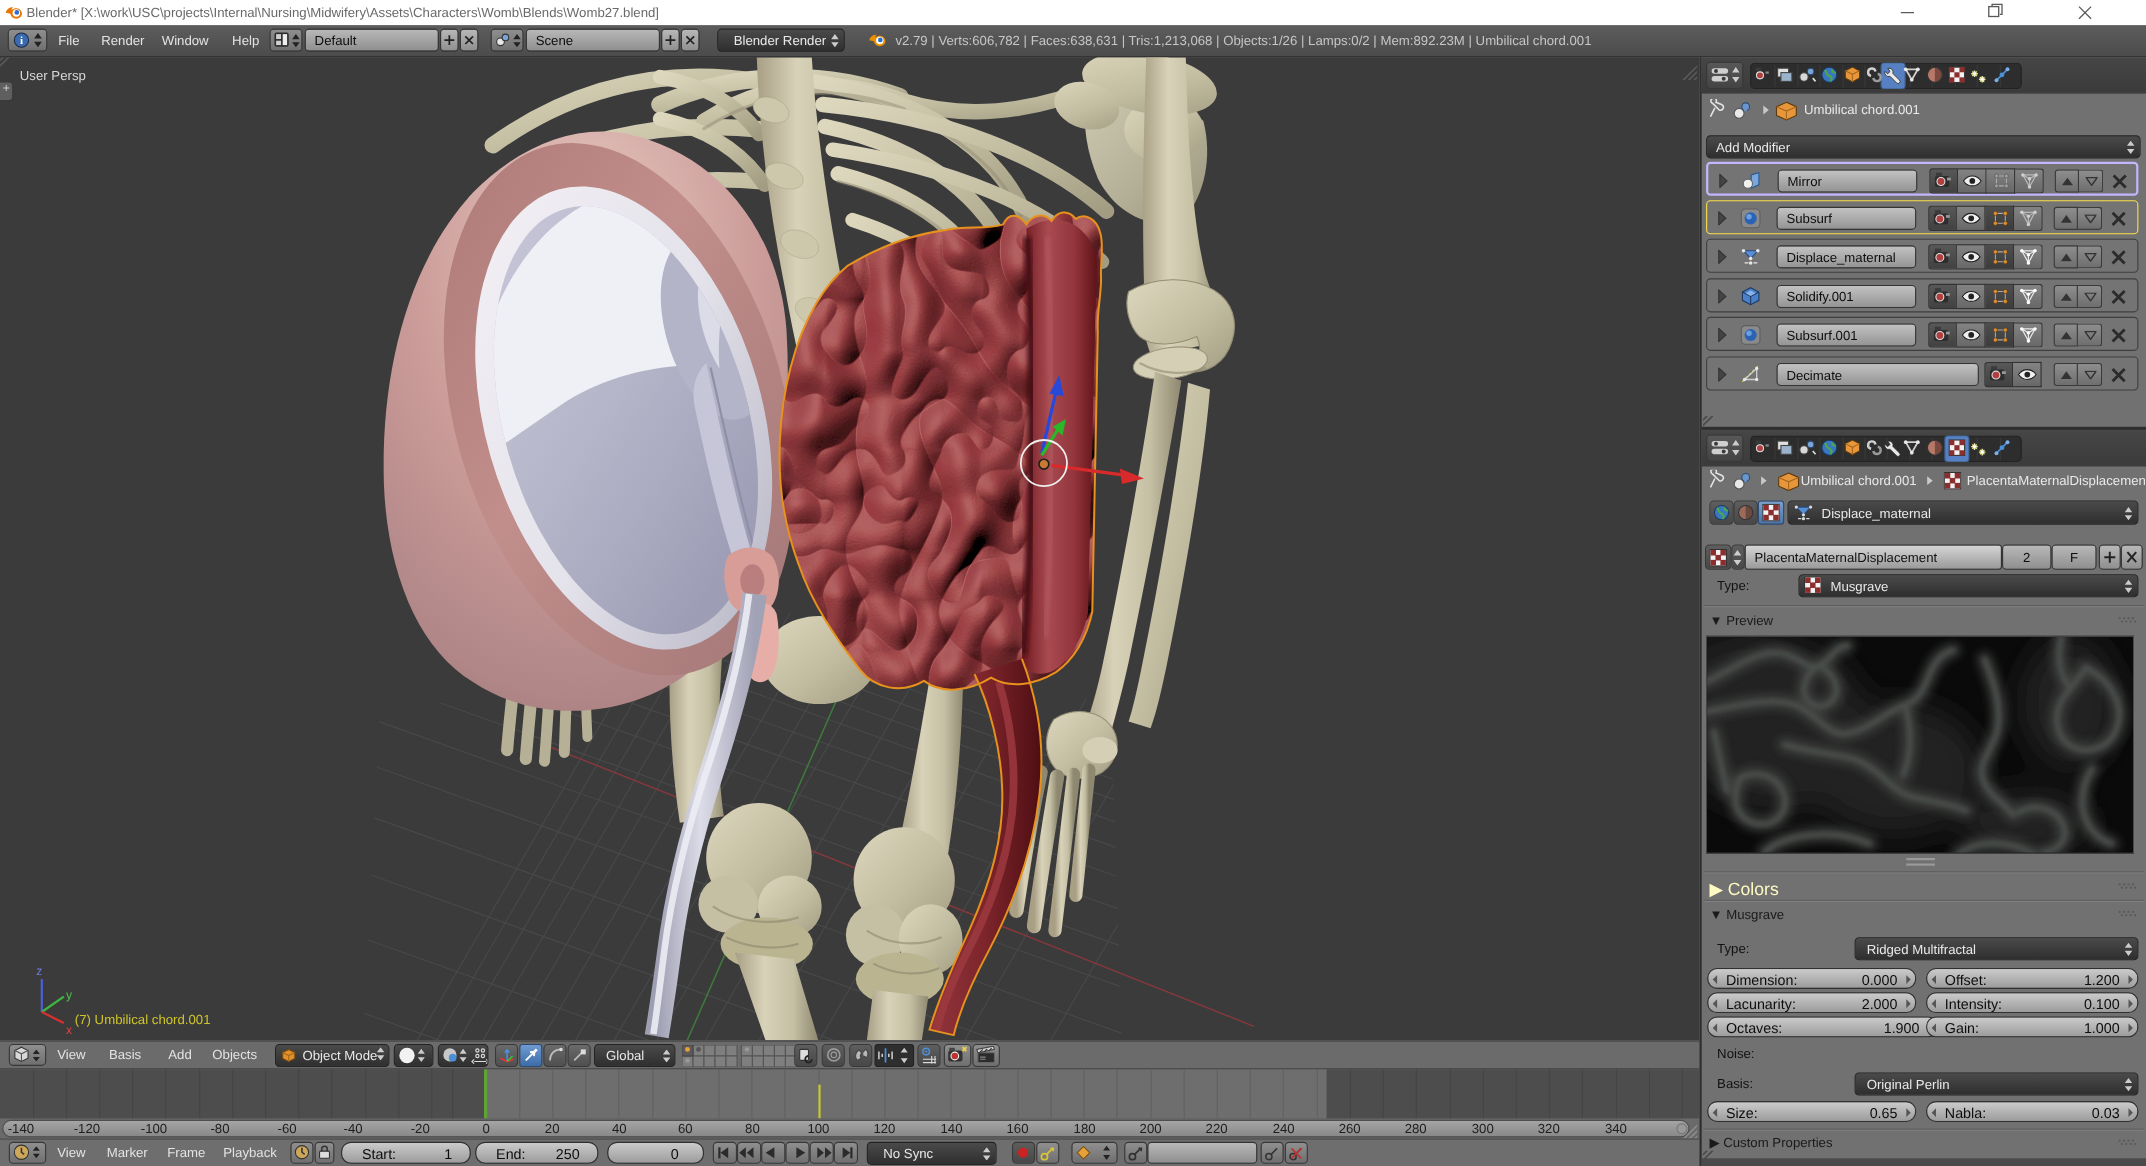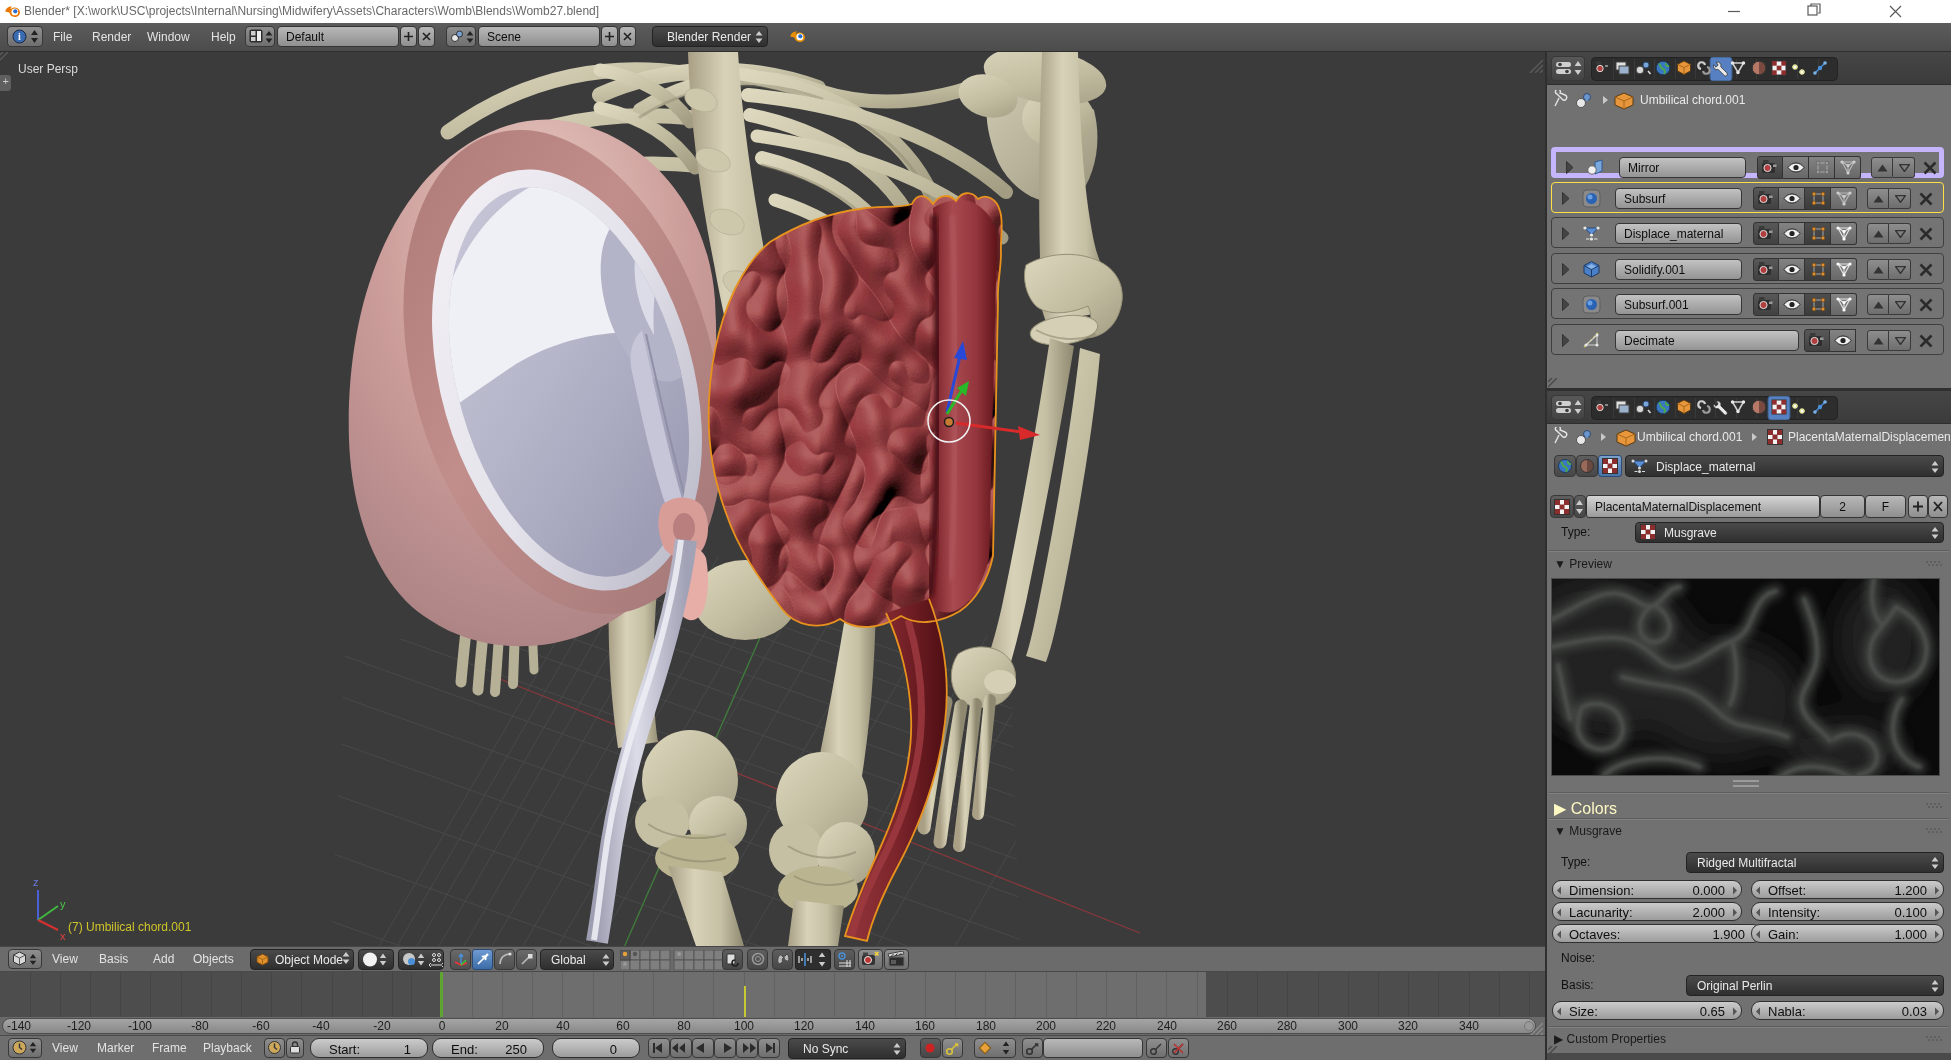--- a/index.html
+++ b/index.html
@@ -92,20 +92,21 @@
     </div>
  <div class="abs ddk" style="left:652px;top:3px;width:116px;height:21px;padding:3px 0 0 14px">Blender Render
   <svg class="abs" style="right:4px;top:4px" width="8" height="12" viewBox="0 0 8 12">
         <path d="M4 0 L7.4 4.6 H0.6 Z M4 12 L0.6 7.4 H7.4 Z" fill="#ccc"></path>
       </svg></div>
  <svg class="abs" style="left:789px;top:5px" width="17" height="17" viewBox="0 0 17 17">
   <path d="M1.2 8.5 C2 5 5 3.2 8 3.6 C7 4.6 6.6 5.4 6.5 6.2 C9.8 3.4 14.5 4.4 15.8 8.2 C16.6 11.2 14.2 14 10.8 14 C8 14 5.8 12.2 5.4 9.6 L1.2 8.5 Z" fill="#ea8f00"></path>
   <circle cx="10.8" cy="8.9" r="3.4" fill="#fff"></circle>
       <circle cx="11.3" cy="8.3" r="2.1" fill="#2a6fd0"></circle>
  </svg>
+ <span class="abs" style="left:814px;top:7px;color:#c6c6c6">v2.79 | Verts:606,782 | Faces:638,631 | Tris:1,213,068 | Objects:1/26 | Lamps:0/2 | Mem:892.23M | Umbilical chord.001</span>
 </div>
 
 <div id="vp" class="abs">
  <svg class="abs" style="left:0;top:0" width="1545" height="894" viewBox="0 52 1545 894">
   <defs>
    <linearGradient id="boneG" x1="0" y1="0" x2="1" y2="1">
     <stop offset="0" stop-color="#ddd7bd"></stop>
           <stop offset="0.55" stop-color="#c2bca1"></stop>
           <stop offset="1" stop-color="#a29c82"></stop>
    </linearGradient>
@@ -697,21 +698,25 @@
   <path d="M4 16 L8 8 M6 4 l6 6 a2.5 2.5 0 1 0 2 -5 l-5 -2 a2.5 2.5 0 1 0 -3 1 z" stroke="#e5e5e5" stroke-width="1.4" fill="none"></path>
   <circle cx="30" cy="13" r="4.5" fill="#e8e8e8" stroke="#555"></circle>
       <circle cx="36" cy="7" r="3.5" fill="#6a96cc" stroke="#2d4a6e"></circle>
       <rect x="34.6" y="5" width="2.4" height="6" fill="#6a96cc"></rect>
   <path d="M52 6 l5 4 -5 4 Z" fill="#c9c9c9"></path>
   <path d="M73 3 L82 7 V15 L73 19 L64 15 V7 Z" fill="#e8963c" stroke="#5a3a10"></path>
       <path d="M64 7 L73 11 L82 7 M73 11 V19" stroke="#a86818" fill="none"></path>
  </svg>
  <div class="abs" style="left:93px;top:41px;color:#e9e9e9;font-size:12px">Umbilical chord.001</div>
 
- <div class="abs" style="left:4px;top:95px;width:393px;height:31px;border:5px solid #c4b5fd;border-radius:4px;background:#747474">
+ <div class="abs ddk" style="left:4px;top:71px;width:395px;height:21px;padding:3px 0 0 8px">Add Modifier
+  <svg class="abs" style="right:4px;top:4px" width="8" height="12" viewBox="0 0 8 12">
+        <path d="M4 0 L7.4 4.6 H0.6 Z M4 12 L0.6 7.4 H7.4 Z" fill="#ccc"></path>
+      </svg></div>
+ <div class="abs" style="left:4px;top:95px;width:393px;height:31px;border:2px solid #c4b5fd;border-radius:4px;background:#747474">
       <svg class="abs" style="left:9px;top:9px" width="9" height="13" viewBox="0 0 9 13">
         <path d="M1.5 0.5 L8 6.5 L1.5 12.5 Z" fill="#444" stroke="#333"></path>
       </svg>
       <svg class="abs" style="left:30px;top:6px" width="19" height="19" viewBox="0 0 19 19">
         <path d="M9 4 L16 2 V13 L9 16 Z" fill="#7aa8dc" stroke="#2d5a94"></path>
         <circle cx="6" cy="12" r="4.2" fill="#f0f0f0" stroke="#666"></circle>
       </svg>
       <div class="abs fld" style="left:63px;top:5px;width:127px;height:21px;padding:3px 0 0 8px;background:linear-gradient(#c2c2c2,#949494)">Mirror</div>
       <div class="abs" style="left:201px;top:4px;width:26px;height:23px;background:linear-gradient(#585858,#414141);border:1px solid #333;border-radius:3px 0 0 3px"></div>
       <svg class="abs" style="left:205px;top:7px" width="18" height="17" viewBox="0 0 18 17">

